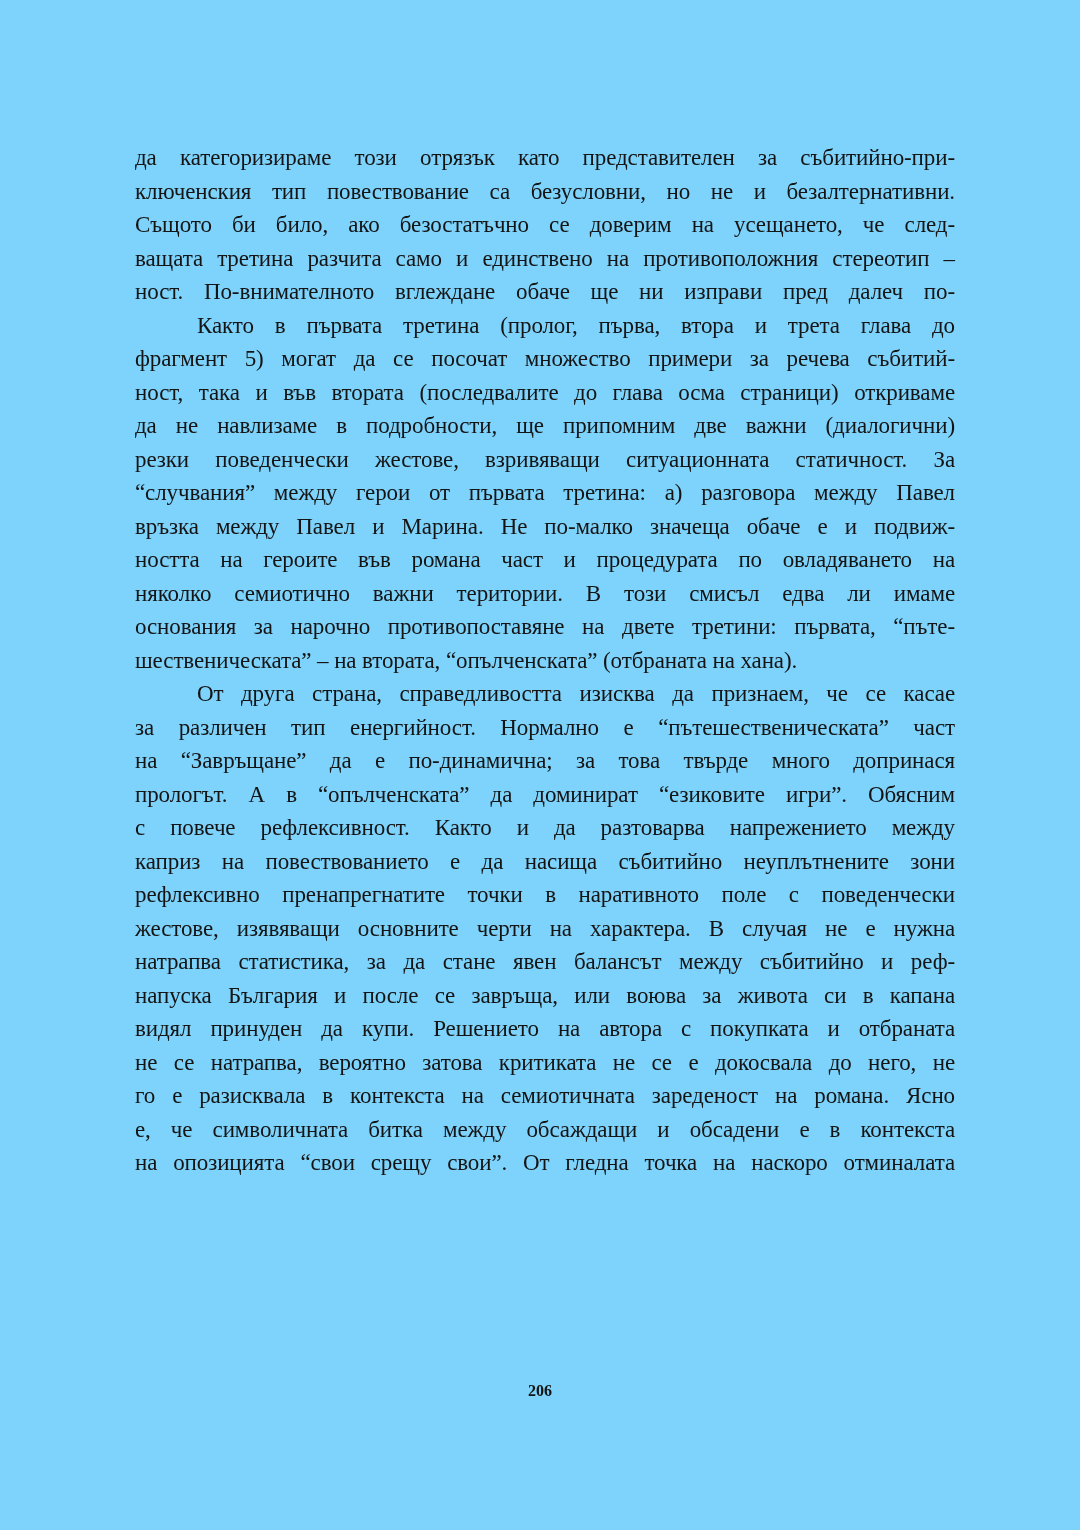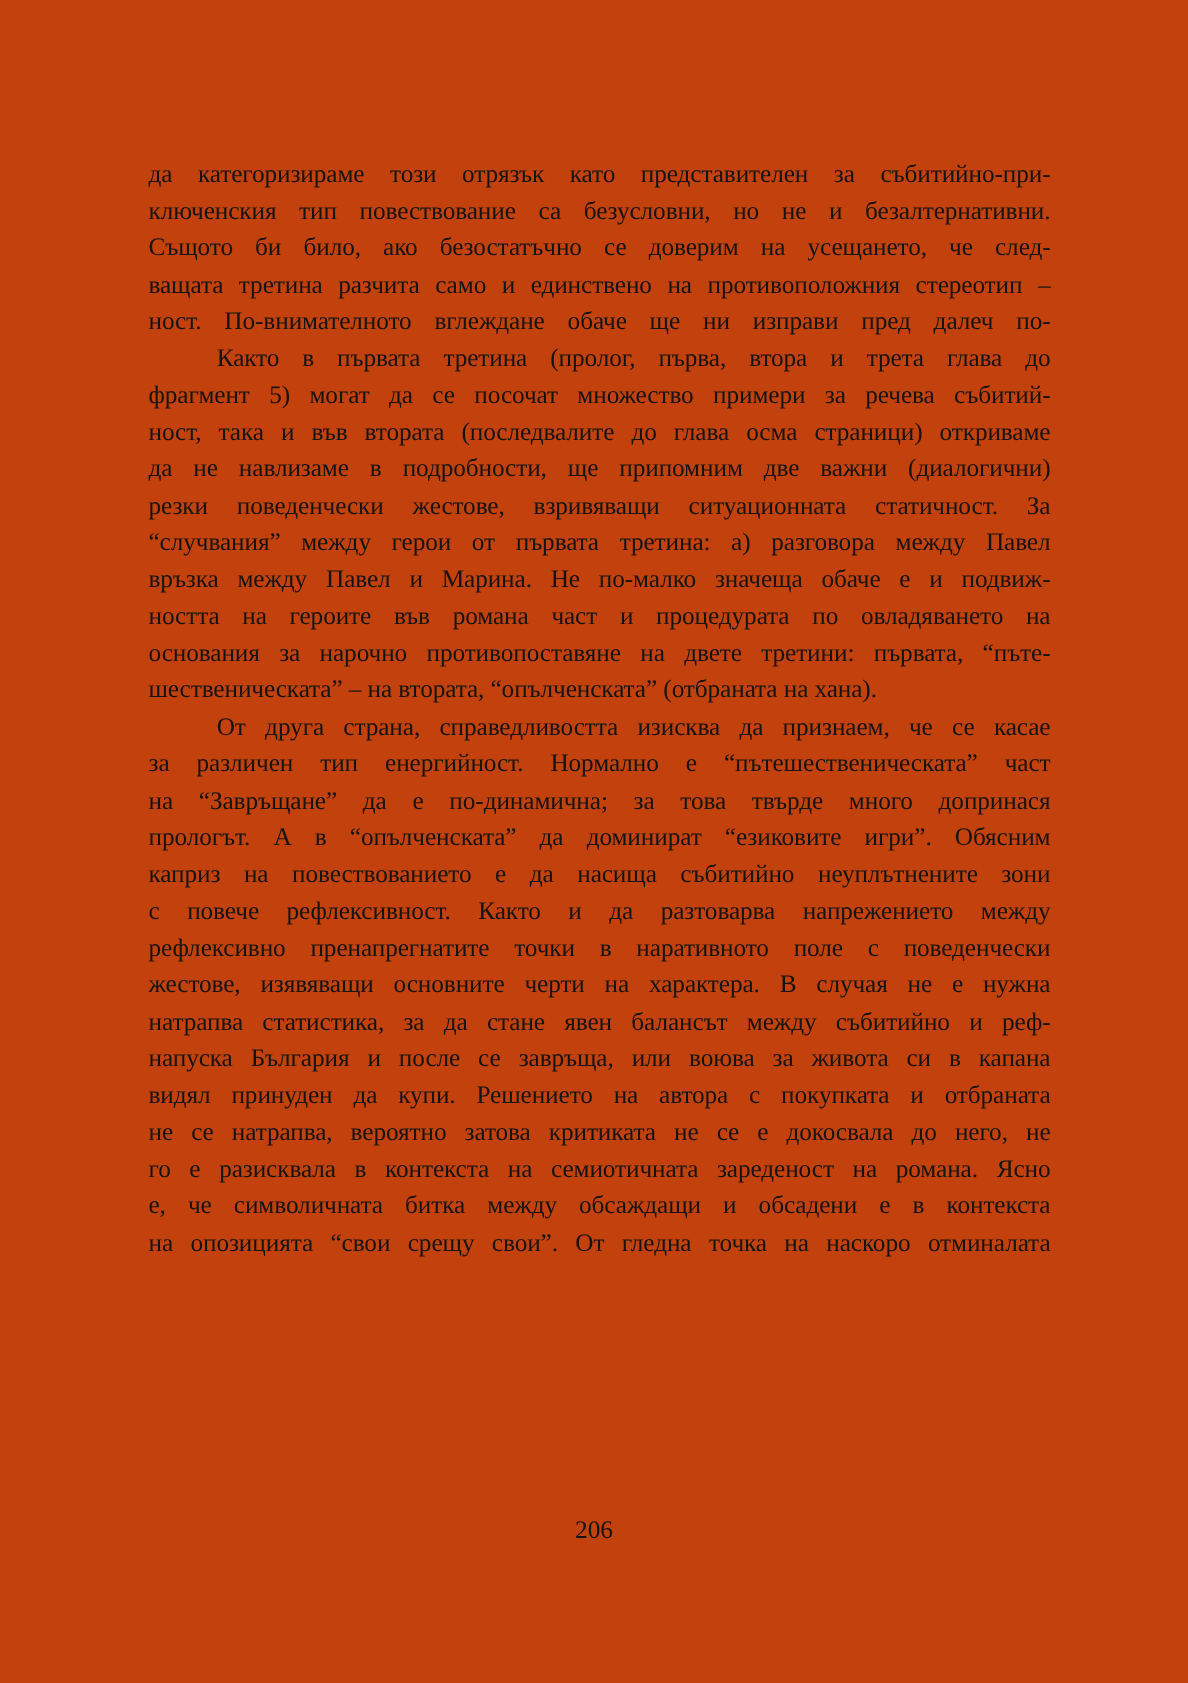--- a/index.html
+++ b/index.html
@@ -11,21 +11,21 @@
     height: 1530px;
     background: #ffffff;
     position: relative;
     font-family: "Liberation Serif", "DejaVu Serif", serif;
     color: #141414;
     overflow: hidden;
   }
   .page {
     position: absolute;
     inset: 0;
-    background: #c2410c;
+    background: #7dd3fc;
   }
   .text-block {
     position: absolute;
     left: 135px;
     top: 141px;
     width: 820px;
     font-size: 23px;
     line-height: 33.5px;
     letter-spacing: -0.1px;
   }
@@ -42,23 +42,24 @@
   }
   .line.indent {
     text-indent: 62px;
   }
   .page-number {
     position: absolute;
     top: 1376px;
     left: 0;
     width: 100%;
     text-align: center;
-    font-size: 23px;
+    font-size: 16px;
     line-height: 30px;
     color: #141414;
+    font-weight: bold;
   }
 </style>
 </head>
 <body>
 
 <div class="page">
   <main class="text-block">
       <div class="paragraph">
         <div class="line">да категоризираме този отрязък като представителен за събитийно-при-</div>
         <div class="line">ключенския тип повествование са безусловни, но не и безалтернативни.</div>
@@ -68,30 +69,31 @@
       </div>
       <div class="paragraph">
         <div class="line indent">Както в първата третина (пролог, първа, втора и трета глава до</div>
         <div class="line">фрагмент 5) могат да се посочат множество примери за речева събитий-</div>
         <div class="line">ност, така и във втората (последвалите до глава осма страници) откриваме</div>
         <div class="line">да не навлизаме в подробности, ще припомним две важни (диалогични)</div>
         <div class="line">резки поведенчески жестове, взривяващи ситуационната статичност. За</div>
         <div class="line">“случвания” между герои от първата третина: а) разговора между Павел</div>
         <div class="line">връзка между Павел и Марина. Не по-малко значеща обаче е и подвиж-</div>
         <div class="line">ността на героите във романа част и процедурата по овладяването на</div>
+        <div class="line">няколко семиотично важни територии. В този смисъл едва ли имаме</div>
         <div class="line">основания за нарочно противопоставяне на двете третини: първата, “пъте-</div>
         <div class="line noju">шественическата” – на втората, “опълченската” (отбраната на хана).</div>
       </div>
       <div class="paragraph">
         <div class="line indent">От друга страна, справедливостта изисква да признаем, че се касае</div>
         <div class="line">за различен тип енергийност. Нормално е “пътешественическата” част</div>
         <div class="line">на “Завръщане” да е по-динамична; за това твърде много допринася</div>
         <div class="line">прологът. А в “опълченската” да доминират “езиковите игри”. Обясним</div>
+        <div class="line">с повече рефлексивност. Както и да разтоварва напрежението между</div>
         <div class="line">каприз на повествованието е да насища събитийно неуплътнените зони</div>
-        <div class="line">с повече рефлексивност. Както и да разтоварва напрежението между</div>
         <div class="line">рефлексивно пренапрегнатите точки в наративното поле с поведенчески</div>
         <div class="line">жестове, изявяващи основните черти на характера. В случая не е нужна</div>
         <div class="line">натрапва статистика, за да стане явен балансът между събитийно и реф-</div>
         <div class="line">напуска България и после се завръща, или воюва за живота си в капана</div>
         <div class="line">видял принуден да купи. Решението на автора с покупката и отбраната</div>
         <div class="line">не се натрапва, вероятно затова критиката не се е докосвала до него, не</div>
         <div class="line">го е разисквала в контекста на семиотичната зареденост на романа. Ясно</div>
         <div class="line">е, че символичната битка между обсаждащи и обсадени е в контекста</div>
         <div class="line">на опозицията “свои срещу свои”. От гледна точка на наскоро отминалата</div>
       </div>

